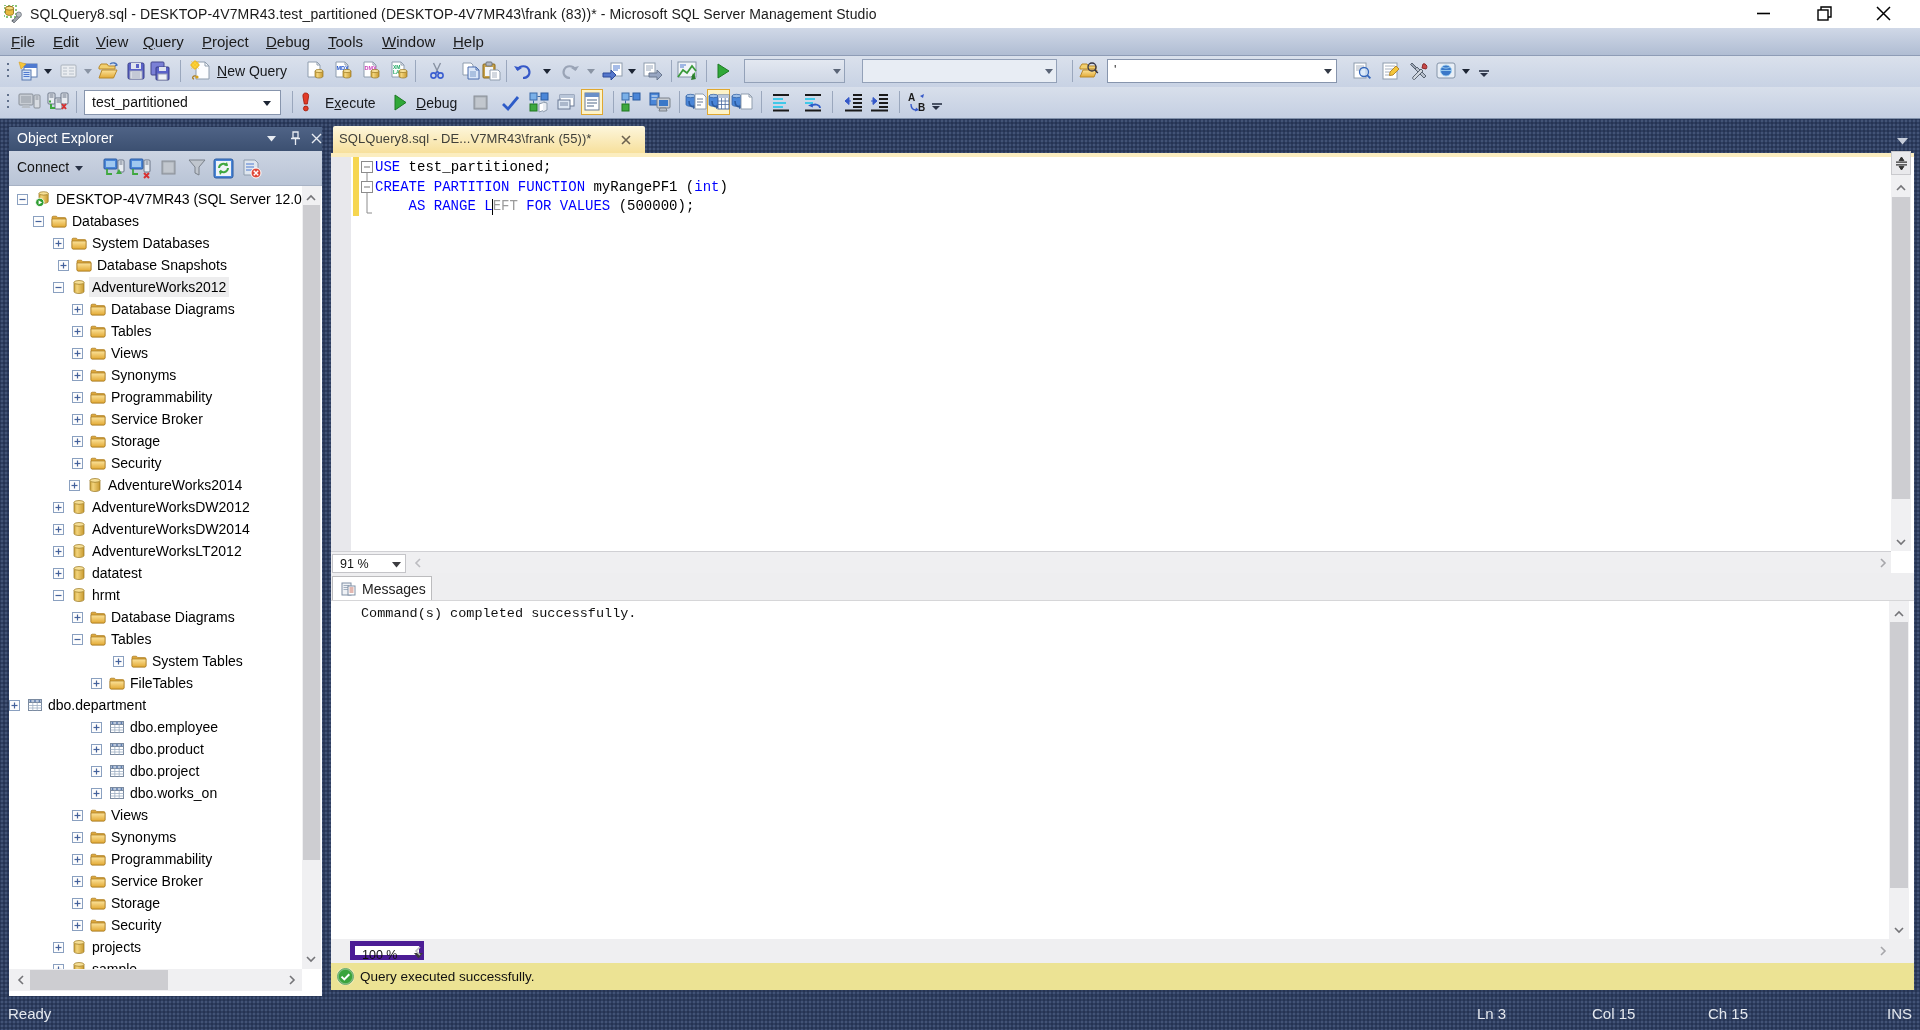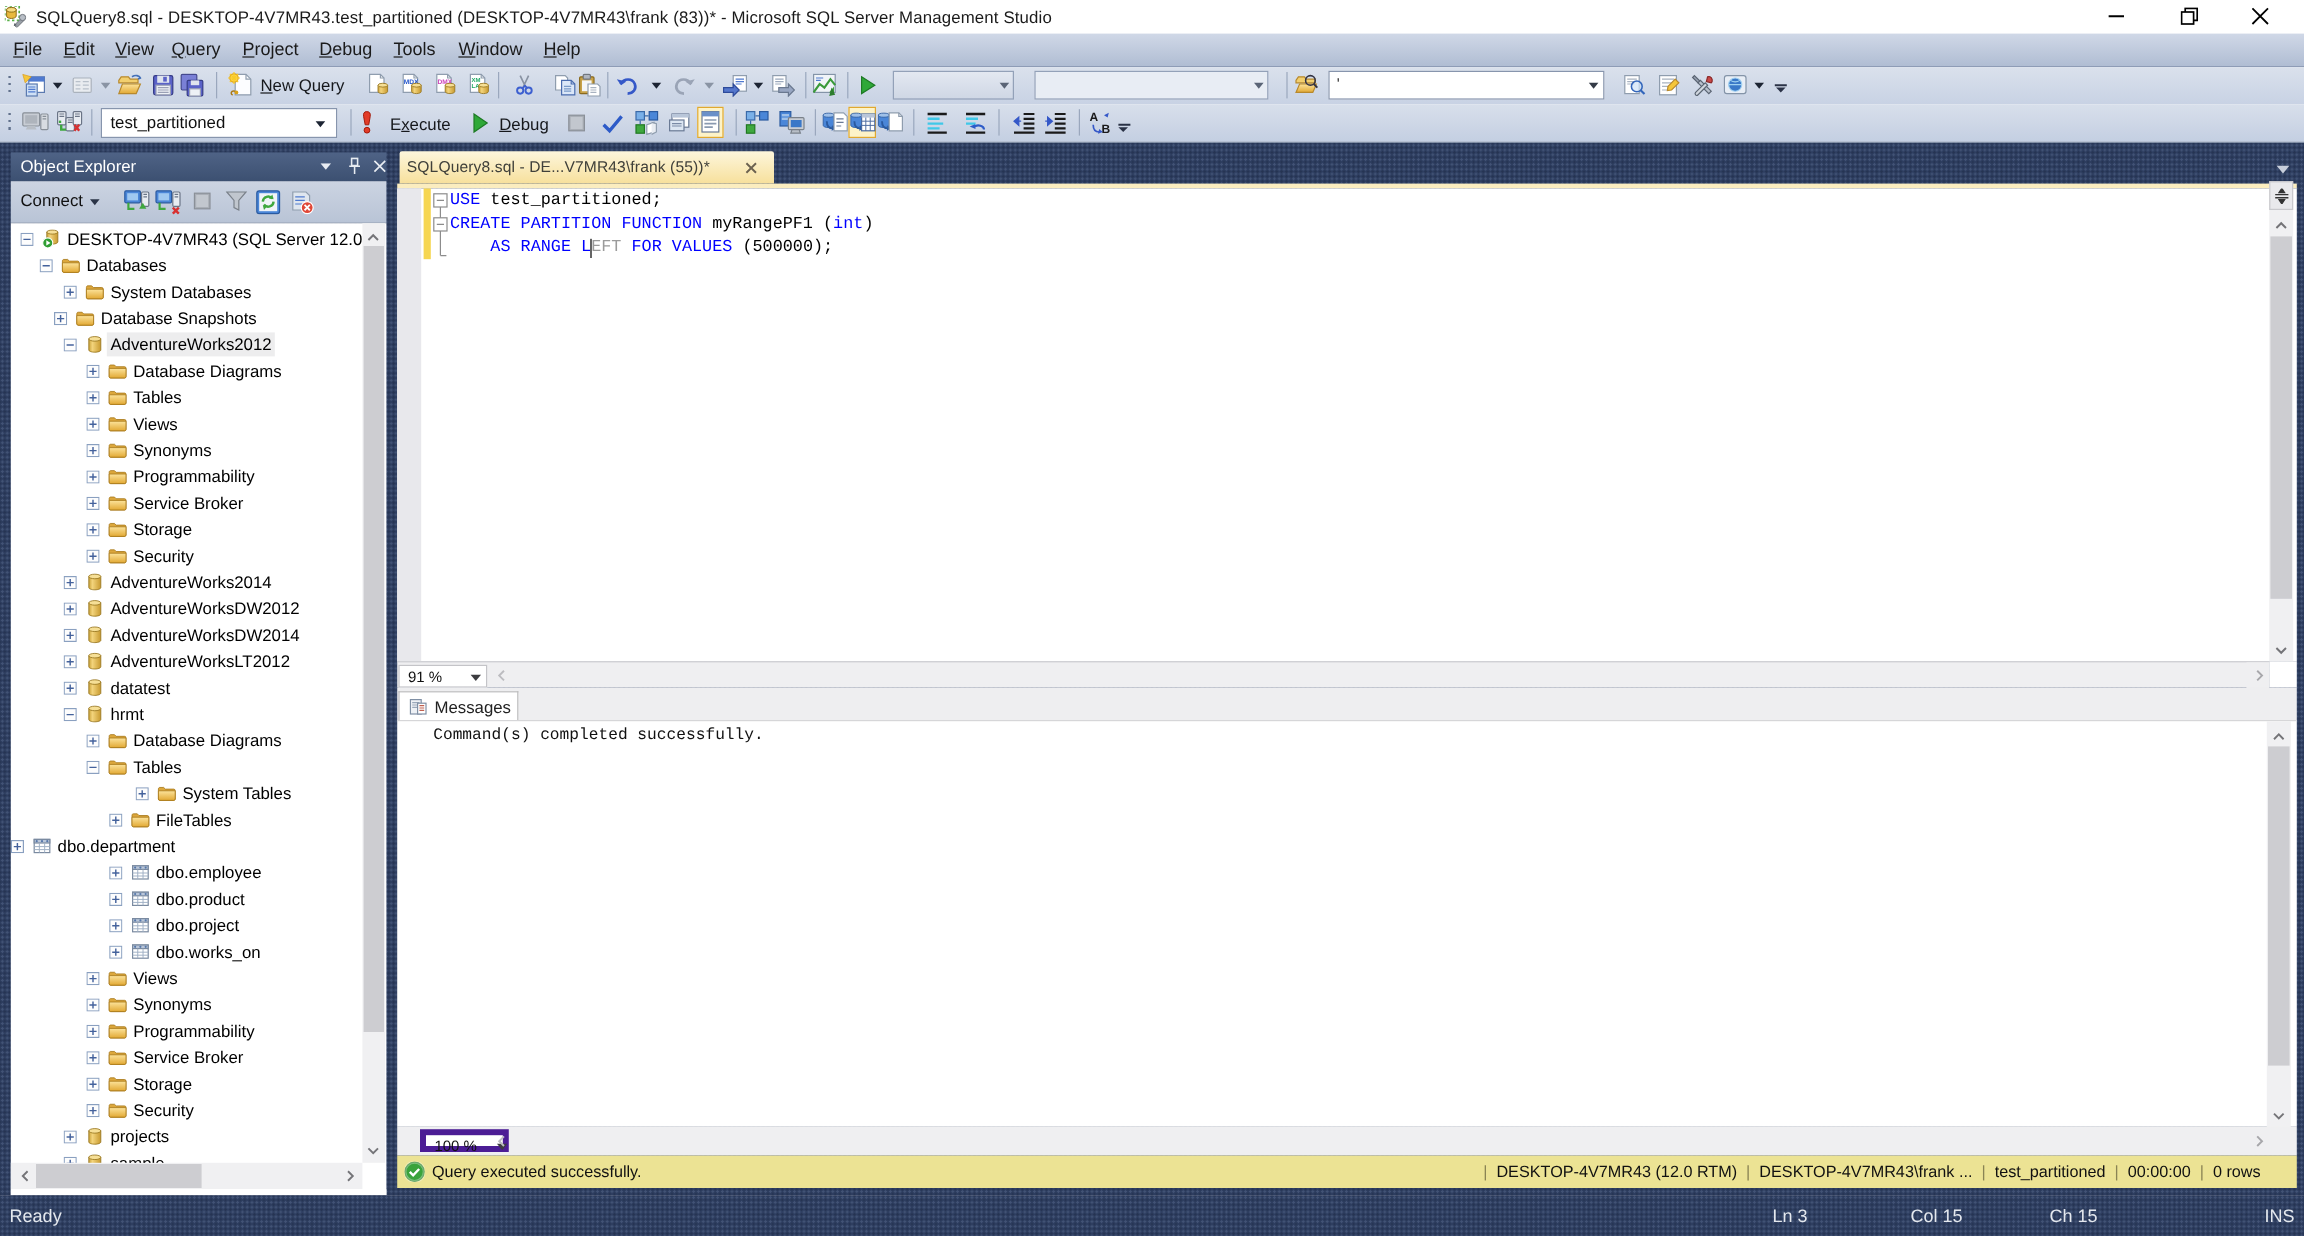--- a/index.html
+++ b/index.html
@@ -447,21 +447,21 @@
             <svg class="eb" viewBox="0 0 11 11">
               <rect x="0.5" y="0.5" width="10" height="10" fill="#fdfdfd" stroke="#8aa0c0"></rect>
               <path d="M2.5 5.5h6" stroke="#44629c" stroke-width="1.2"></path>
               <path d="M5.5 2.5v6" stroke="#44629c" stroke-width="1.2"></path>
             </svg>
             <svg class="ic16" viewBox="0 0 16 16">
               <use href="#fold"></use>
             </svg>
             <span>System Databases</span>
           </div>
-          <div class="trow" style="padding-left:36px;position:relative">
+          <div class="trow" style="padding-left:49px;position:relative">
             <svg class="eb" viewBox="0 0 11 11">
               <rect x="0.5" y="0.5" width="10" height="10" fill="#fdfdfd" stroke="#8aa0c0"></rect>
               <path d="M2.5 5.5h6" stroke="#44629c" stroke-width="1.2"></path>
               <path d="M5.5 2.5v6" stroke="#44629c" stroke-width="1.2"></path>
             </svg>
             <svg class="ic16" viewBox="0 0 16 16">
               <use href="#fold"></use>
             </svg>
             <span>Database Snapshots</span>
           </div>
@@ -556,21 +556,21 @@
             <svg class="eb" viewBox="0 0 11 11">
               <rect x="0.5" y="0.5" width="10" height="10" fill="#fdfdfd" stroke="#8aa0c0"></rect>
               <path d="M2.5 5.5h6" stroke="#44629c" stroke-width="1.2"></path>
               <path d="M5.5 2.5v6" stroke="#44629c" stroke-width="1.2"></path>
             </svg>
             <svg class="ic16" viewBox="0 0 16 16">
               <use href="#fold"></use>
             </svg>
             <span>Security</span>
           </div>
-          <div class="trow" style="padding-left:44px;position:relative">
+          <div class="trow" style="padding-left:60px;position:relative">
             <svg class="eb" viewBox="0 0 11 11">
               <rect x="0.5" y="0.5" width="10" height="10" fill="#fdfdfd" stroke="#8aa0c0"></rect>
               <path d="M2.5 5.5h6" stroke="#44629c" stroke-width="1.2"></path>
               <path d="M5.5 2.5v6" stroke="#44629c" stroke-width="1.2"></path>
             </svg>
             <svg class="ic16" viewBox="0 0 16 16">
               <use href="#db"></use>
             </svg>
             <span>AdventureWorks2014</span>
           </div>
@@ -930,21 +930,20 @@
           </svg>
 </div>
 </div>
 <div class="a" style="left:0;top:844px;width:1583px;height:27px;background:#ece394">
 <svg class="a" style="left:6px;top:5px" width="17" height="17" viewBox="0 0 17 17">
           <circle cx="8.5" cy="8.5" r="8" fill="#3aa33c" stroke="#1c7a1e"></circle>
           <circle cx="8.5" cy="8.5" r="8" fill="none" stroke="#fff" stroke-opacity="0.35" stroke-width="2.5"></circle>
           <path d="M4.5 8.6l2.8 2.8 5-5.2" stroke="#fff" stroke-width="2" fill="none"></path>
         </svg>
 <div class="a" style="left:29px;top:6px;font-size:13.5px;color:#111">Query executed successfully.</div>
-<div class="a" style="left:905px;top:6px;font-size:13.5px;color:#111"><span style="color:#8a8454">|</span>&nbsp; DESKTOP-4V7MR43 (12.0 RTM) &nbsp;<span style="color:#8a8454">|</span>&nbsp; DESKTOP-4V7MR43\frank ... &nbsp;<span style="color:#8a8454">|</span>&nbsp; test_partitioned &nbsp;<span style="color:#8a8454">|</span>&nbsp; 00:00:00 &nbsp;<span style="color:#8a8454">|</span>&nbsp; 0 rows</div>
 </div>
 </div>
 </div>
 <div class="a" style="left:0;top:996px;width:1920px;height:34px;color:#e4e8ee;font-size:15px;background-color:#2e3e60;background-image:radial-gradient(rgba(140,160,195,0.22) 0.8px,transparent 1.1px),radial-gradient(rgba(8,16,34,0.22) 0.8px,transparent 1.1px);background-size:4px 4px,4px 4px;background-position:0 0,2px 2px">
 <div class="a" style="left:8px;top:9px">Ready</div>
 <div class="a" style="left:1477px;top:9px">Ln 3</div>
 <div class="a" style="left:1592px;top:9px">Col 15</div>
 <div class="a" style="left:1708px;top:9px">Ch 15</div>
 <div class="a" style="left:1887px;top:9px">INS</div>
 </div>

